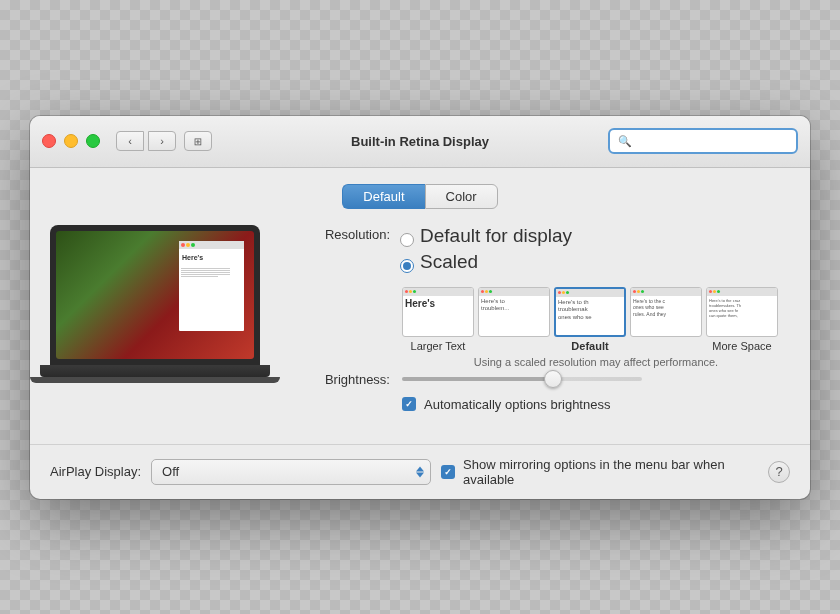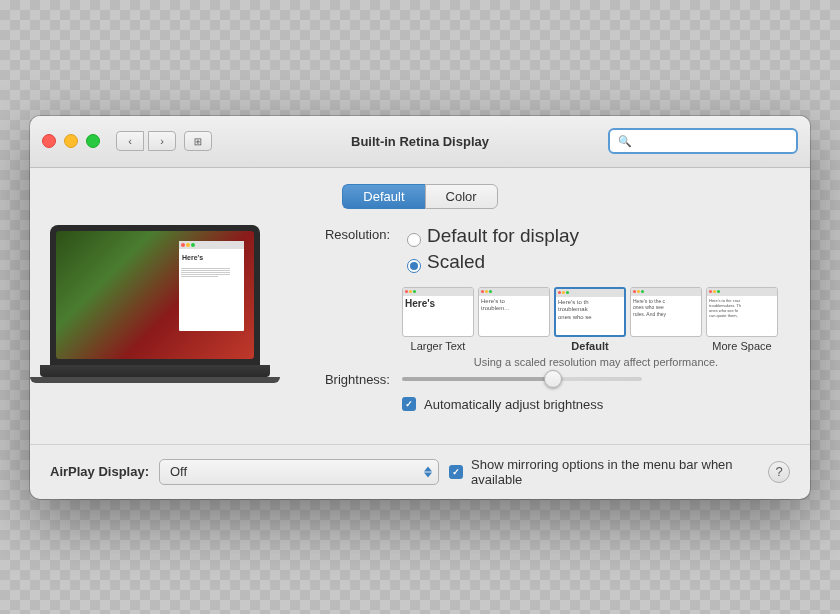--- a/index.html
+++ b/index.html
@@ -244,21 +244,21 @@
     }
 
     .settings-panel {
       flex: 1;
     }
 
     .resolution-row {
       display: flex;
       align-items: flex-start;
       margin-bottom: 14px;
-      gap: 17px;
+      gap: 10px;
     }
 
     .resolution-label {
       font-size: 13px;
       color: #333;
       font-weight: 500;
       width: 90px;
       text-align: right;
       padding-top: 2px;
     }
@@ -477,21 +477,21 @@
       border-top: 1px solid #d0d0d0;
       padding: 12px 20px;
       display: flex;
       align-items: center;
       gap: 12px;
     }
 
     .airplay-label {
       font-size: 13px;
       color: #333;
-      font-weight: 700;
+      font-weight: 400;
       flex-shrink: 0;
     }
 
     .select-box {
       background: linear-gradient(to bottom, #f5f5f5, #e8e8e8);
       border: 1px solid #b0b0b0;
       border-radius: 5px;
       padding: 4px 28px 4px 10px;
       font-size: 13px;
       color: #333;
@@ -719,21 +719,21 @@
               <div class="slider-fill"></div>
               <div class="slider-thumb"></div>
             </div>
           </div>
         </div>
 
         <div class="auto-brightness-row">
           <div class="checkbox">
             <span class="checkbox-check">✓</span>
           </div>
-          <span class="checkbox-label">Automatically adjust brightness</span>
+          <span class="checkbox-label">Automatically options brightness</span>
         </div>
       </div>
     </div>
   </div>
 
   <div class="bottom-bar">
     <div class="bottom-content">
       <span class="airplay-label">AirPlay Display:</span>
       <div class="select-box">
         <span>Off</span>

